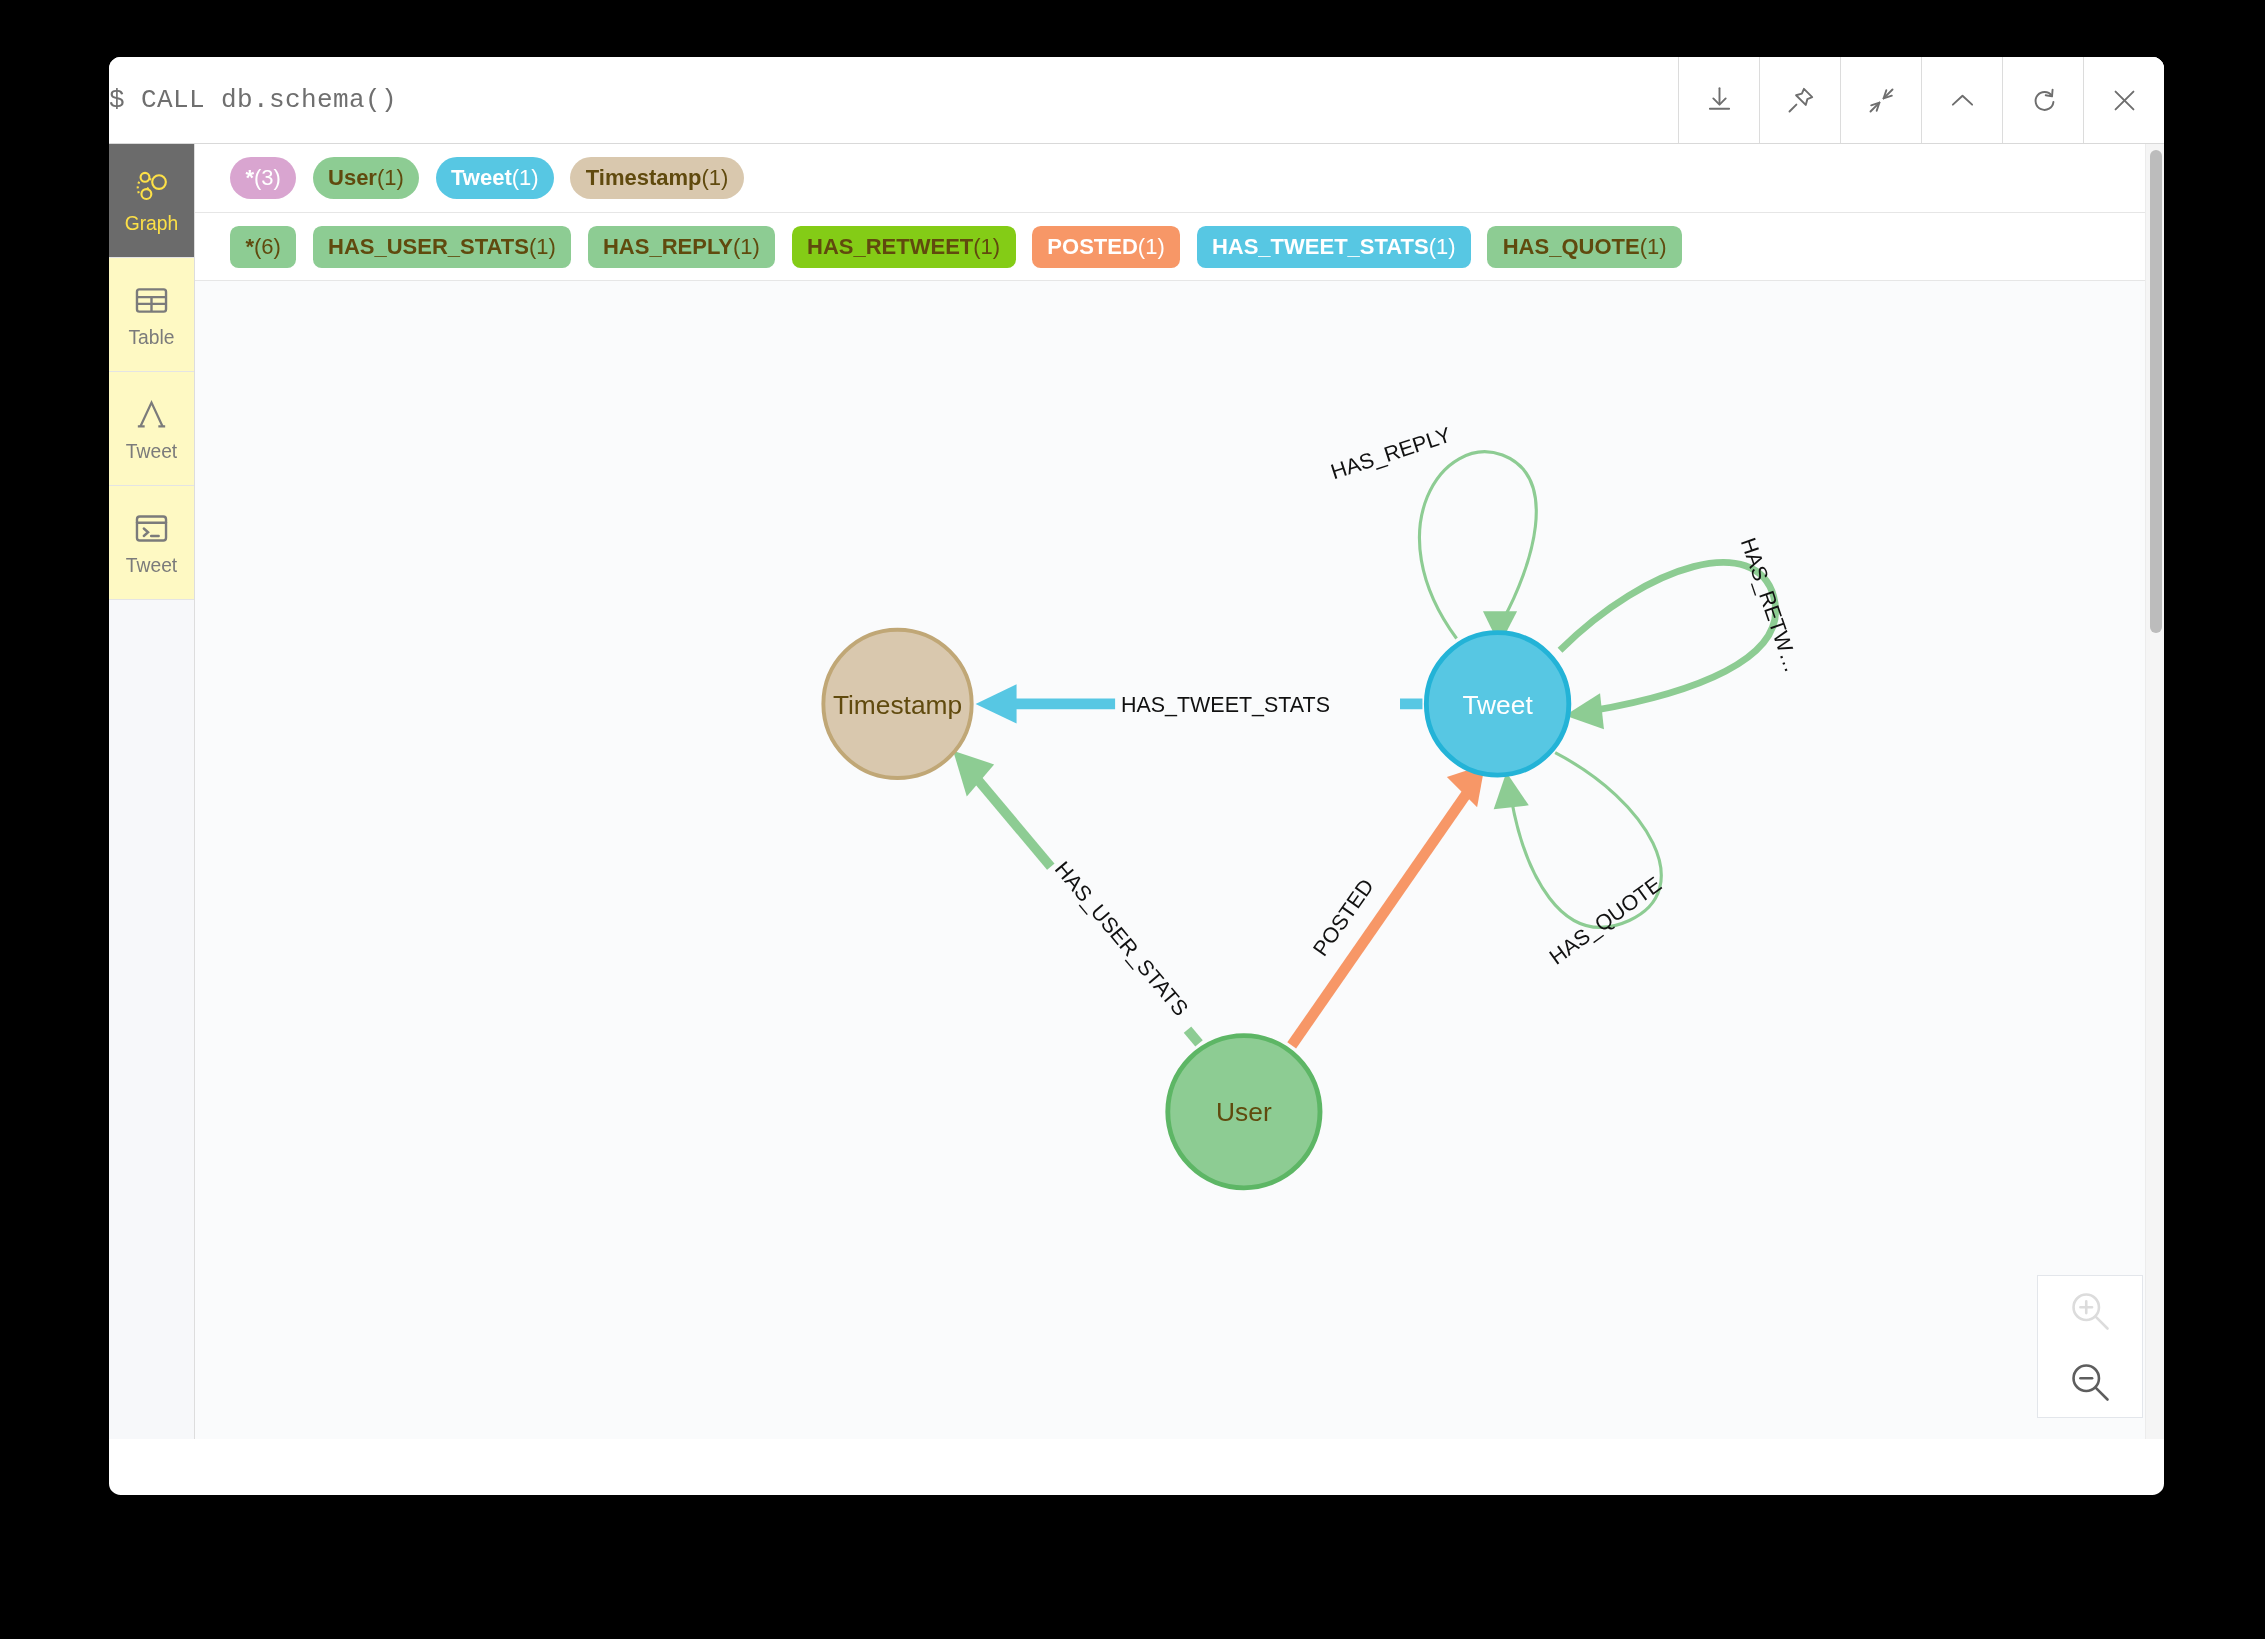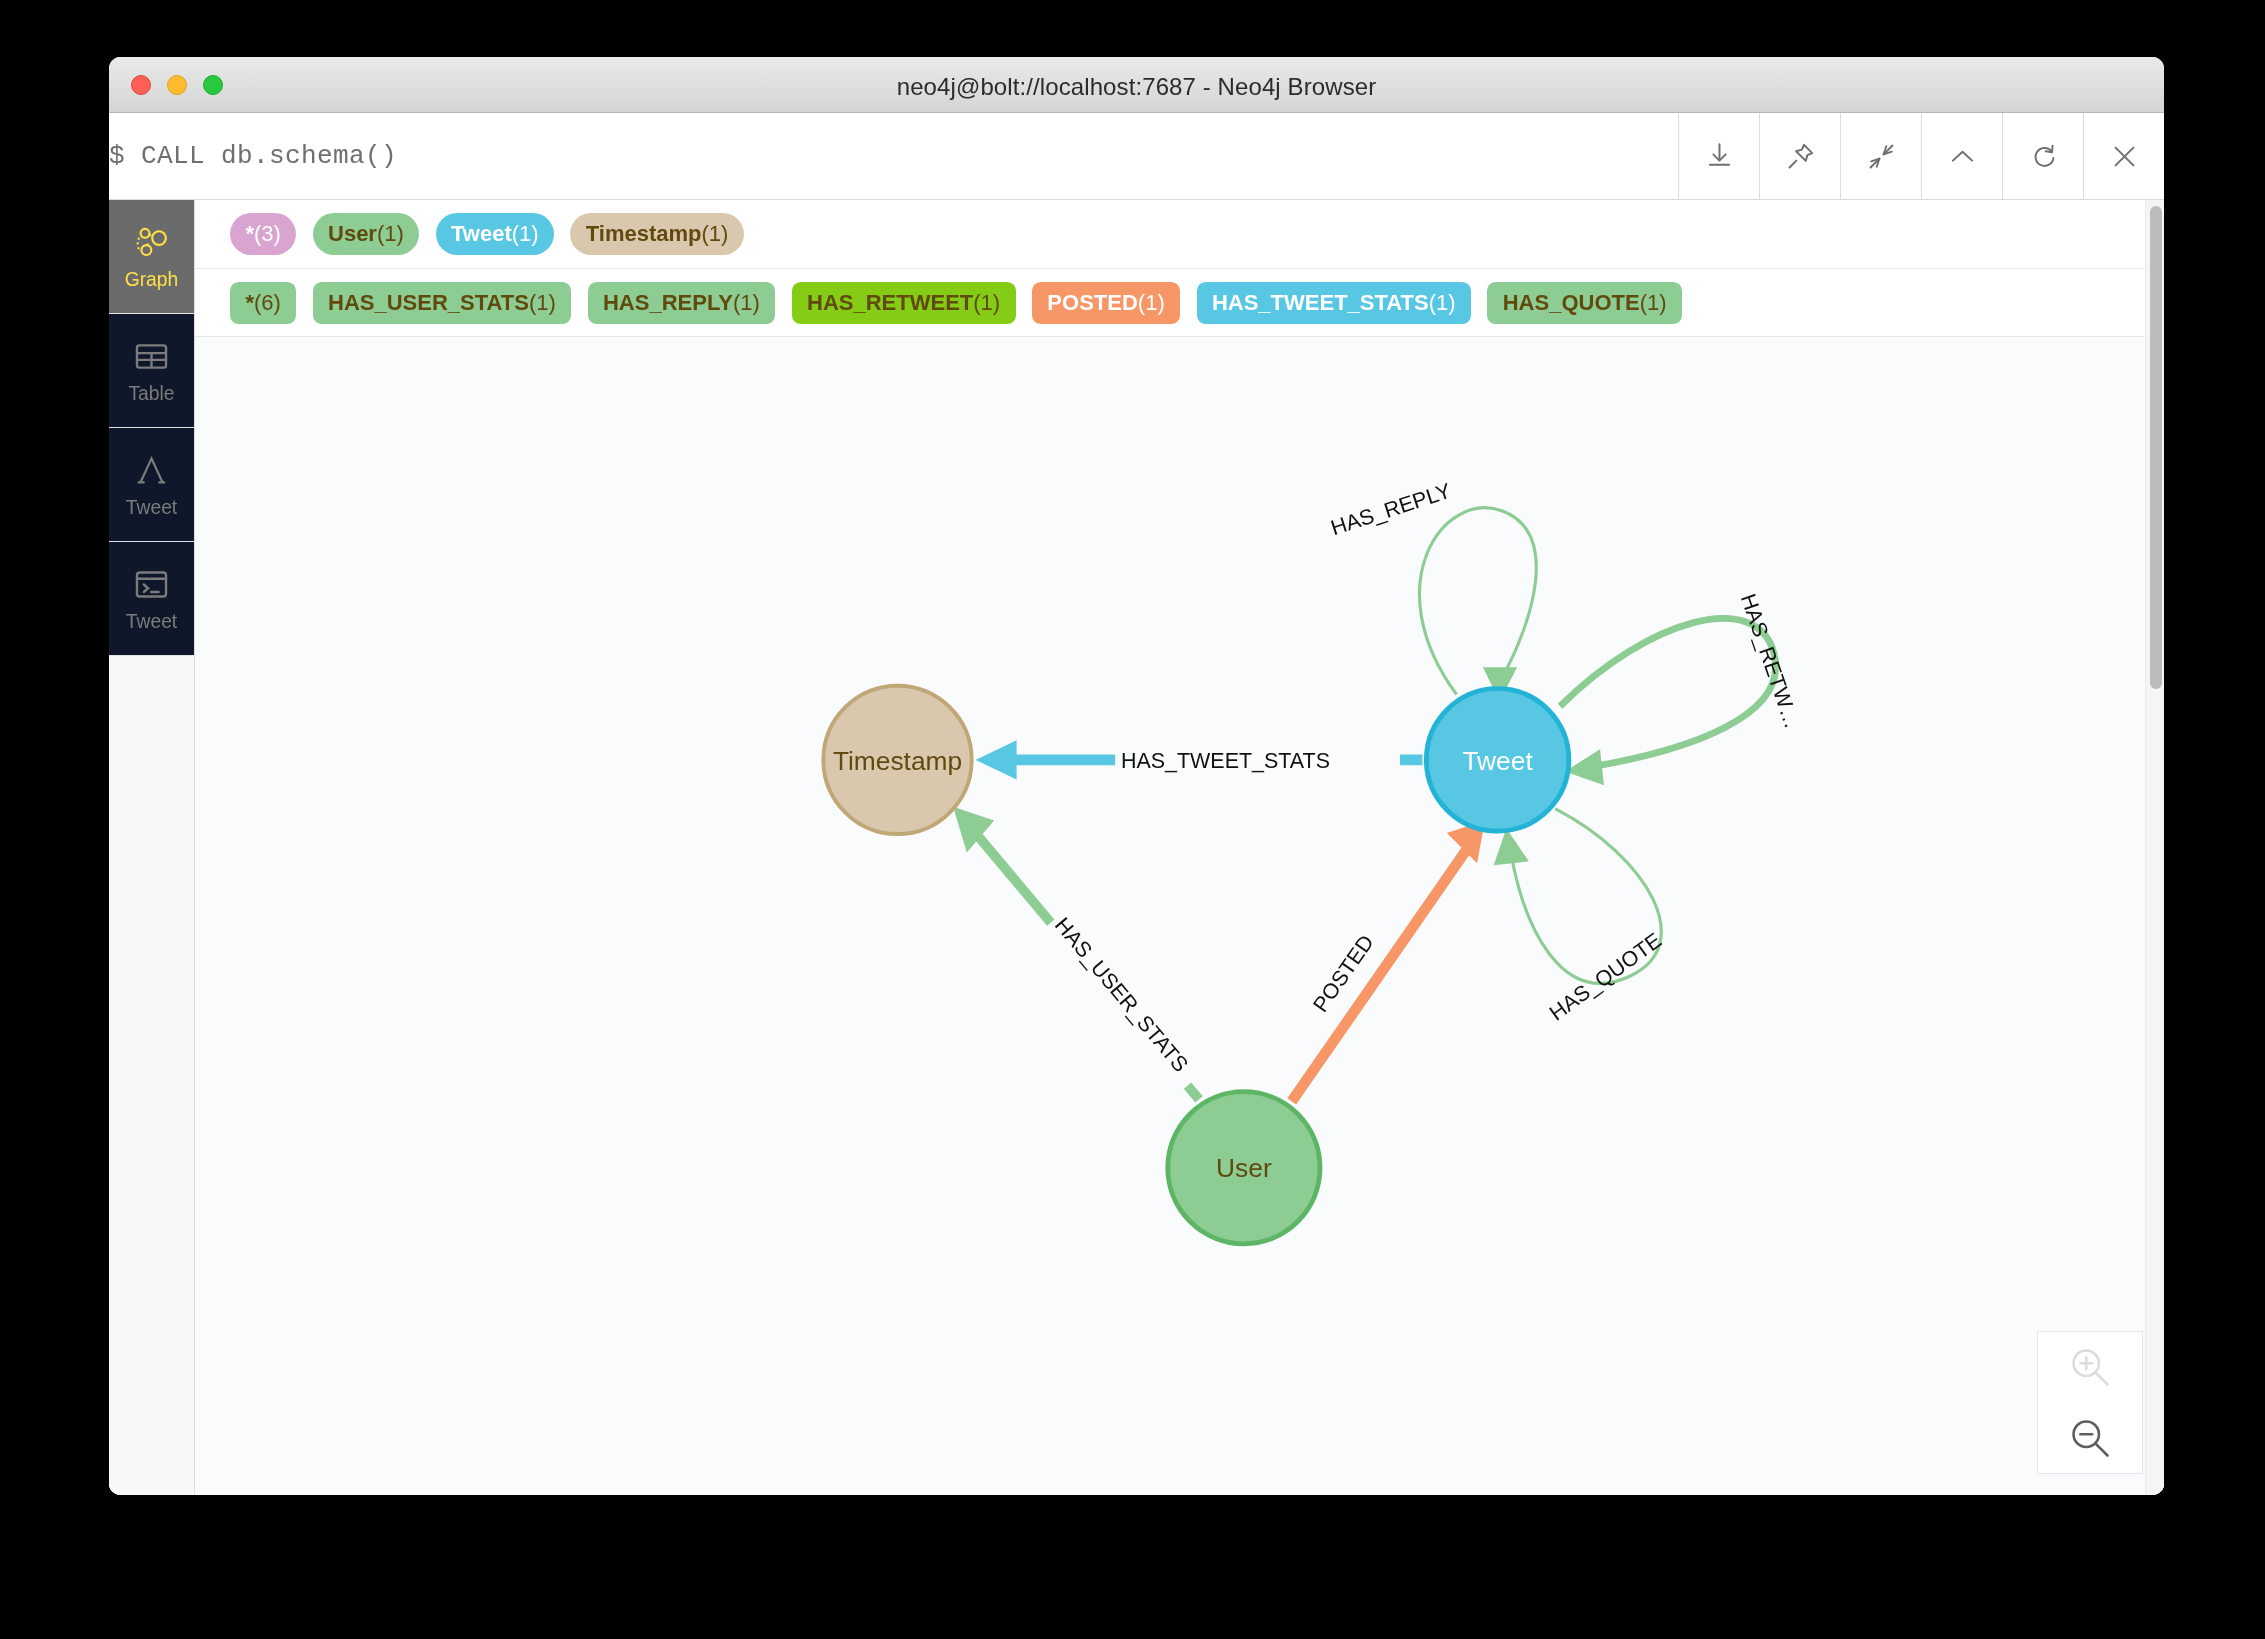--- a/index.html
+++ b/index.html
@@ -88,21 +88,21 @@
     flex: 0 0 86px;
   }
   .side-item {
     height: 114px;
     border-bottom: 1px solid #e4e4e4;
     display: flex; flex-direction: column;
     align-items: center; justify-content: center;
     gap: 6.8px;
     color: #7b7b7b;
     cursor: pointer;
-    background: #0f172a;
+    background: #fef9c3;
   }
   .side-item.active { background: #6b6b6b; color: #fde047; }
   .side-item .s-label { font-size: 19.3px; }
 
   
   #main { flex: 1; display: flex; flex-direction: column; min-width: 0; position: relative; }
 
   
   .legend-row {
     display: flex; align-items: center;
@@ -174,26 +174,20 @@
     width: 12.6px; height: 483px;
     border-radius: 6.8px;
     background: #bcbcbc;
   }
 </style>
 </head>
 <body>
 
 <div id="window">
 
-  <div id="titlebar">
-    <div class="traffic red"></div>
-    <div class="traffic yellow"></div>
-    <div class="traffic green"></div>
-    <div id="window-title">neo4j@bolt://localhost:7687 - Neo4j Browser</div>
-  </div>
 
   <div id="querybar">
     <div id="query-input">$ CALL db.schema()</div>
     <div id="query-actions">
 
       <div class="qbtn">
         <svg width="33" height="33" viewBox="0 0 24 24" fill="none" stroke="#6e6e6e" stroke-width="1.4" stroke-linecap="round" stroke-linejoin="round">
           <path d="M12 3v11"></path>
             <path d="M7.5 10.5 12 15l4.5-4.5"></path>
             <path d="M5 18h14"></path>

